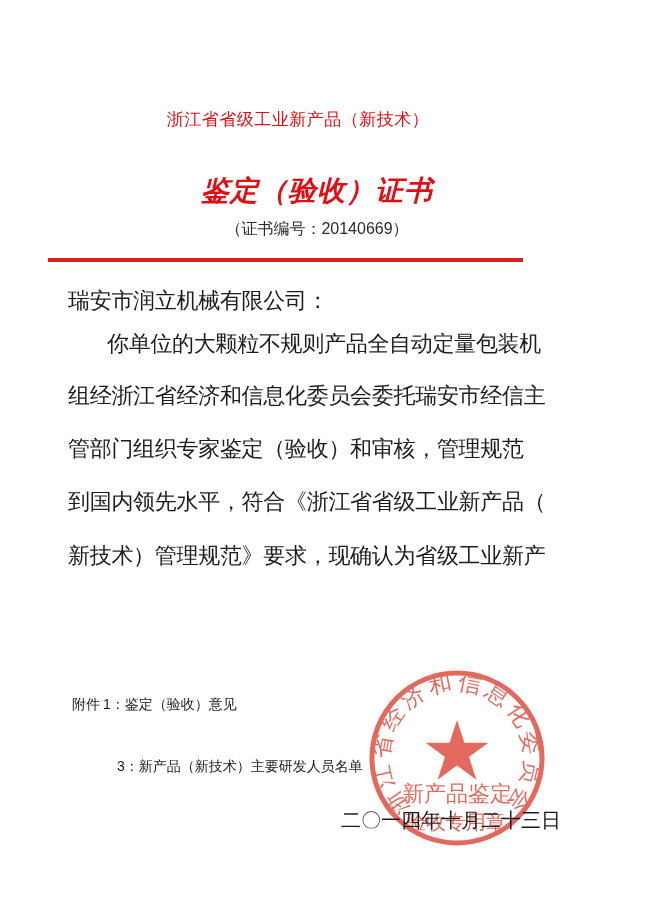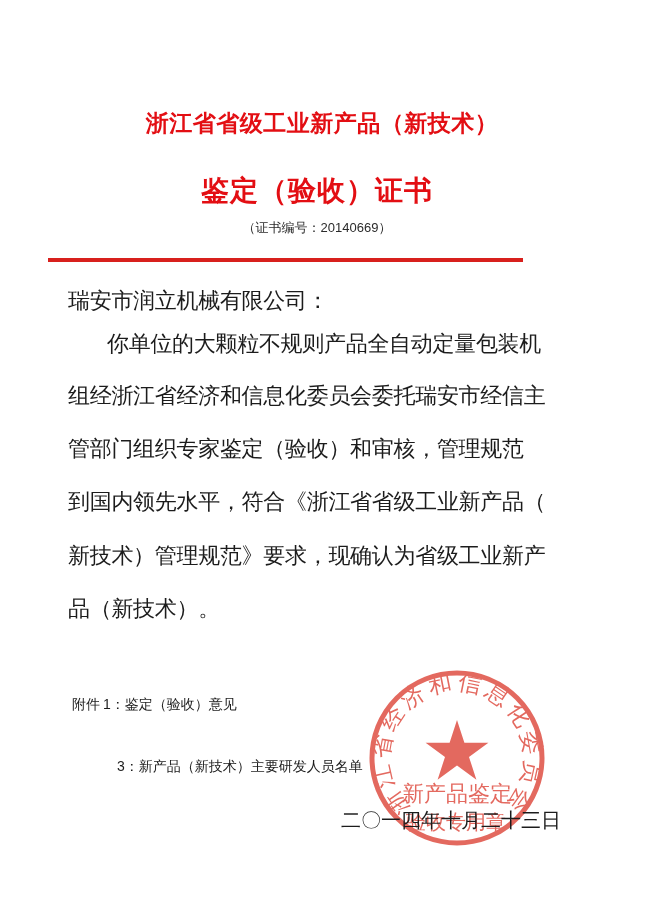--- a/index.html
+++ b/index.html
@@ -3,29 +3,29 @@
 <meta charset="utf-8">
 <style>
   html,body{margin:0;padding:0;background:#fff;}
   .page{
     position:relative;width:650px;height:920px;background:#ffffff;overflow:hidden;
     font-family:"Liberation Sans","DejaVu Sans",sans-serif;
   }
   .abs{position:absolute;}
   .title1{
     top:108px;left:0;width:596px;text-align:center;
-    font-size:23px;font-weight:bold;color:var(--title-red);letter-spacing:0.5px;margin-left:24px;
+    font-size:17px;font-weight:normal;color:var(--title-red);letter-spacing:0.5px;
   }
   .title2{
     top:172px;left:0;width:634px;text-align:center;
-    font-size:28px;font-weight:bold;color:var(--title-red);letter-spacing:1px;
+    font-size:28px;font-weight:bold;color:var(--title-red);letter-spacing:1px;font-style:italic;
   }
   .certno{
     top:219px;left:0;width:634px;text-align:center;
-    font-size:13px;color:#2b2b2b;
+    font-size:16px;color:#2b2b2b;
   }
   .redline{
     top:258px;left:48px;width:475px;height:4px;background:var(--line-red);
   }
   .bodyline{
     font-size:22px;color:var(--text-black);letter-spacing:-0.3px;white-space:nowrap;
   }
   .attach{
     font-size:14px;color:var(--text-black);white-space:nowrap;
   }
@@ -54,21 +54,20 @@
 
   <div class="abs redline"></div>
 
   <div class="abs bodyline" style="top:286px;left:68px;">瑞安市润立机械有限公司：</div>
 
   <div class="abs bodyline" style="top:329px;left:107px;">你单位的大颗粒不规则产品全自动定量包装机</div>
   <div class="abs bodyline" style="top:381px;left:68px;">组经浙江省经济和信息化委员会委托瑞安市经信主</div>
   <div class="abs bodyline" style="top:434px;left:68px;">管部门组织专家鉴定（验收）和审核，管理规范</div>
   <div class="abs bodyline" style="top:487px;left:68px;">到国内领先水平，符合《浙江省省级工业新产品（</div>
   <div class="abs bodyline" style="top:541px;left:68px;">新技术）管理规范》要求，现确认为省级工业新产</div>
-  <div class="abs bodyline" style="top:594px;left:68px;">品（新技术）。</div>
 
 
   <div class="abs attach" style="top:696px;left:72px;"><span>附件</span><span class="num">1：鉴定（验收）意见</span></div>
   <div class="abs attach" style="top:758px;left:117px;">3：新产品（新技术）主要研发人员名单</div>
 
   <svg class="abs stamp" width="190" height="190" viewBox="0 0 190 190">
     <circle cx="95" cy="95" r="85" fill="none" class="seal-stroke" stroke-width="5"></circle>
     <path id="ringPath" d="M 51.3 147.1 A 68 68 0 1 1 138.7 147.1" fill="none"></path>
     <text class="seal-text" font-size="23" letter-spacing="4">
       <textPath href="#ringPath" startOffset="50%" text-anchor="middle">浙江省经济和信息化委员会</textPath>

